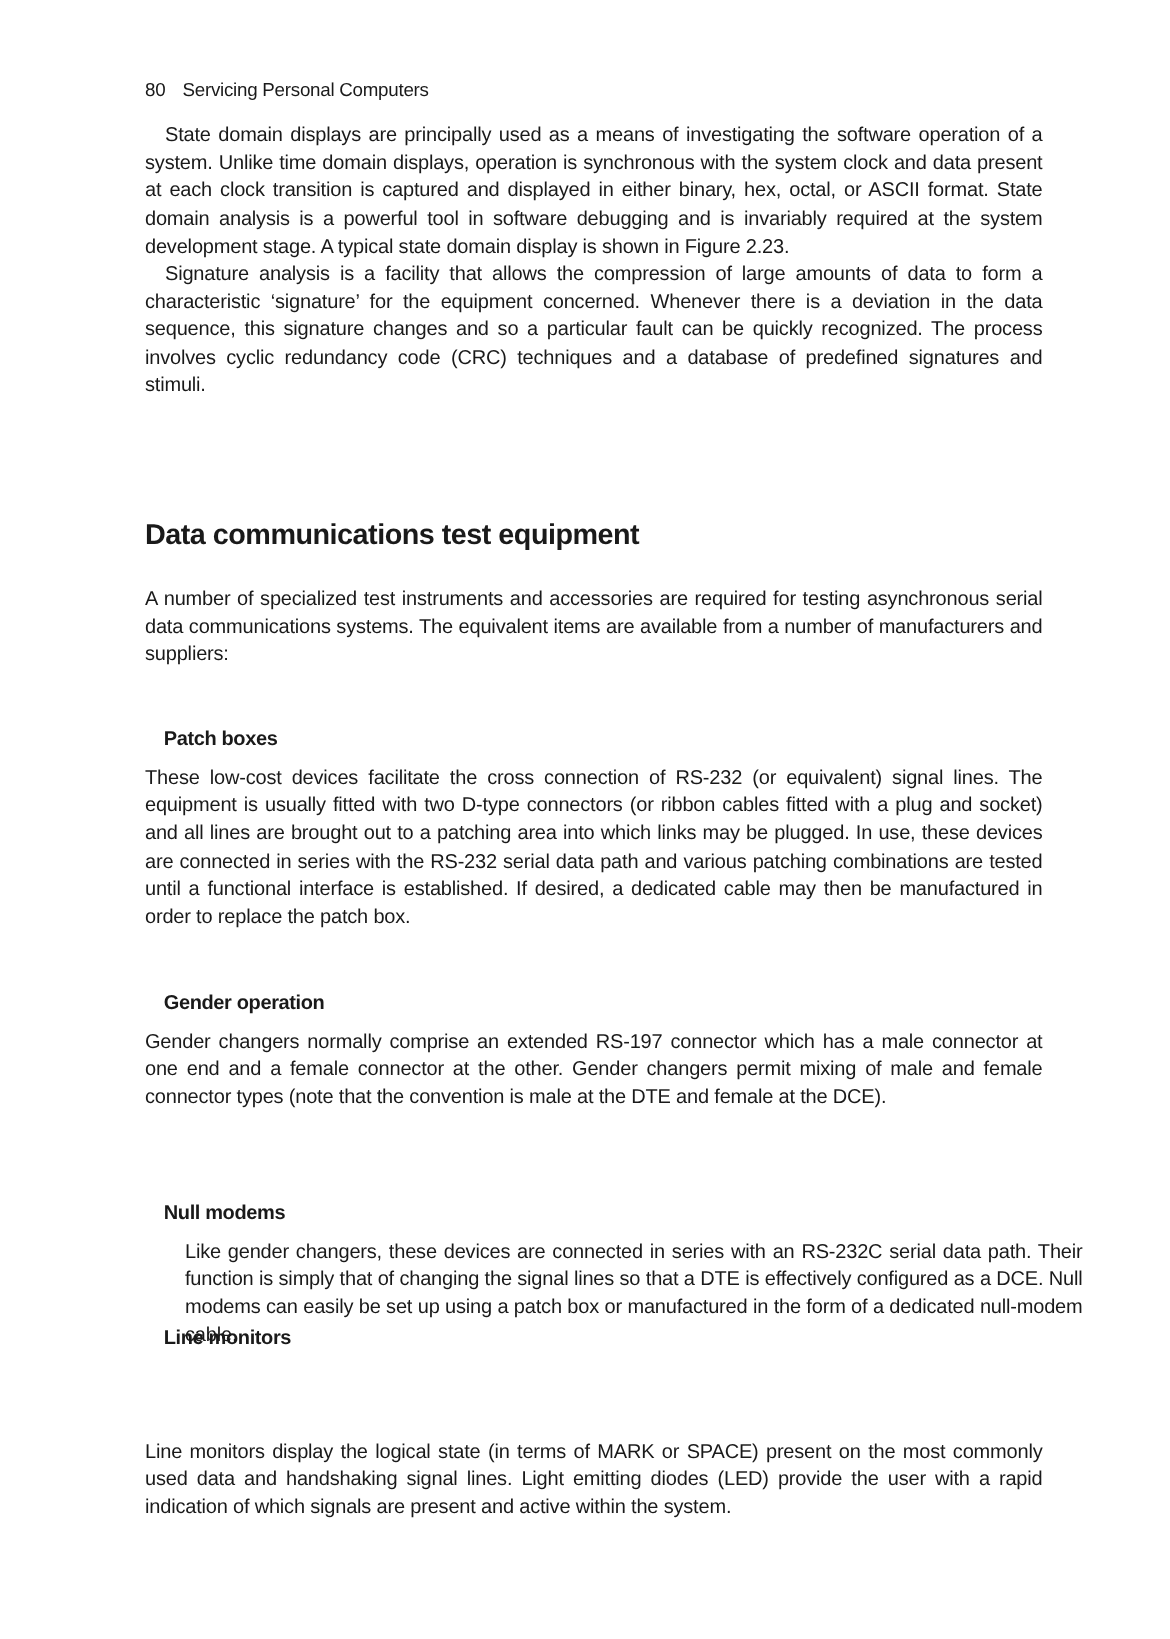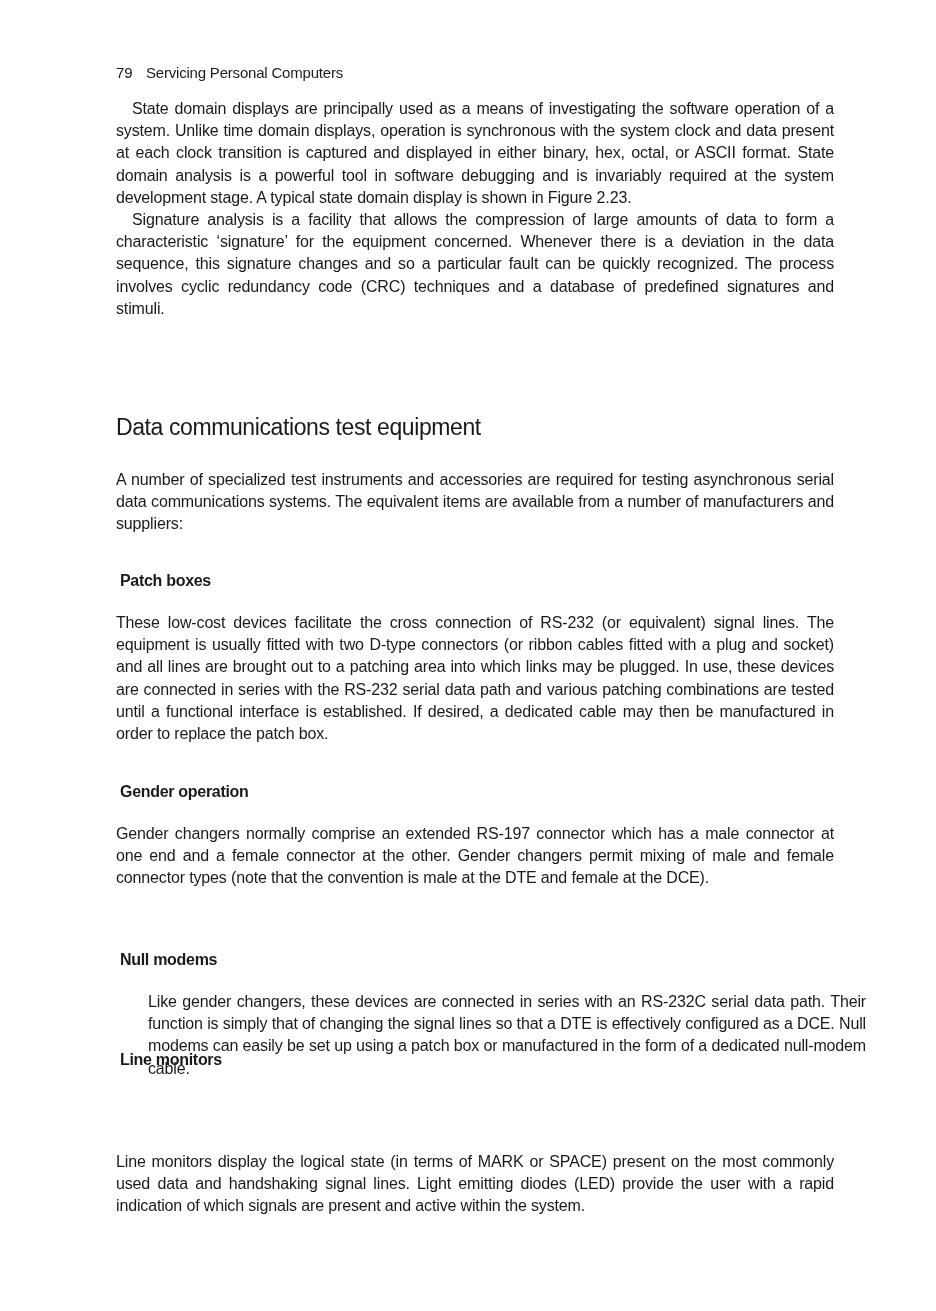--- a/index.html
+++ b/index.html
@@ -3,30 +3,30 @@
 <meta charset="utf-8">
 <style>
   html, body { margin: 0; padding: 0; background: #ffffff; }
   body { width: 936px; height: 1311px; position: relative; overflow: hidden; color: #1a1a1a; font-family: "Liberation Sans", sans-serif; }
   .page { position: absolute; left: 116px; top: 0; width: 718px; }
   .running-head { position: absolute; top: 64px; left: 0; font-size: 15px; letter-spacing: -0.2px; }
   .running-head .pnum { display: inline-block; width: 30px; }
   p { margin: 0; font-size: 16px; line-height: 22.2px; text-align: justify; letter-spacing: -0.15px; }
   p.indent { text-indent: 16px; }
   .block { position: absolute; left: 0; width: 718px; }
-  h2 { margin: 0; font-size: 23px; font-weight: normal; letter-spacing: -0.4px; }
-  h3 { margin: 4px; font-size: 16px; font-weight: bold; letter-spacing: -0.3px; }
+  h2 { margin: 0; font-size: 23px; font-weight: bold; letter-spacing: -0.4px; }
+  h3 { margin: 15px; font-size: 16px; font-weight: bold; letter-spacing: -0.3px; }
 </style>
 </head>
 <body>
 
 <div class="page">
 
   <div class="running-head">
-    <span class="pnum">79</span><span>Servicing Personal Computers</span>
+    <span class="pnum">80</span><span>Servicing Personal Computers</span>
   </div>
 
   <div class="block" style="top:98px;">
     <p class="indent">State domain displays are principally used as a means of investigating the software operation of a system. Unlike time domain displays, operation is synchronous with the system clock and data present at each clock transition is captured and displayed in either binary, hex, octal, or ASCII format. State domain analysis is a powerful tool in software debugging and is invariably required at the system development stage. A typical state domain display is shown in Figure 2.23.</p>
     <p class="indent">Signature analysis is a facility that allows the compression of large amounts of data to form a characteristic ‘signature’ for the equipment concerned. Whenever there is a deviation in the data sequence, this signature changes and so a particular fault can be quickly recognized. The process involves cyclic redundancy code (CRC) techniques and a database of predefined signatures and stimuli.</p>
   </div>
 
   <div class="block" style="top:414px;">
     <h2>Data communications test equipment</h2>
   </div>

